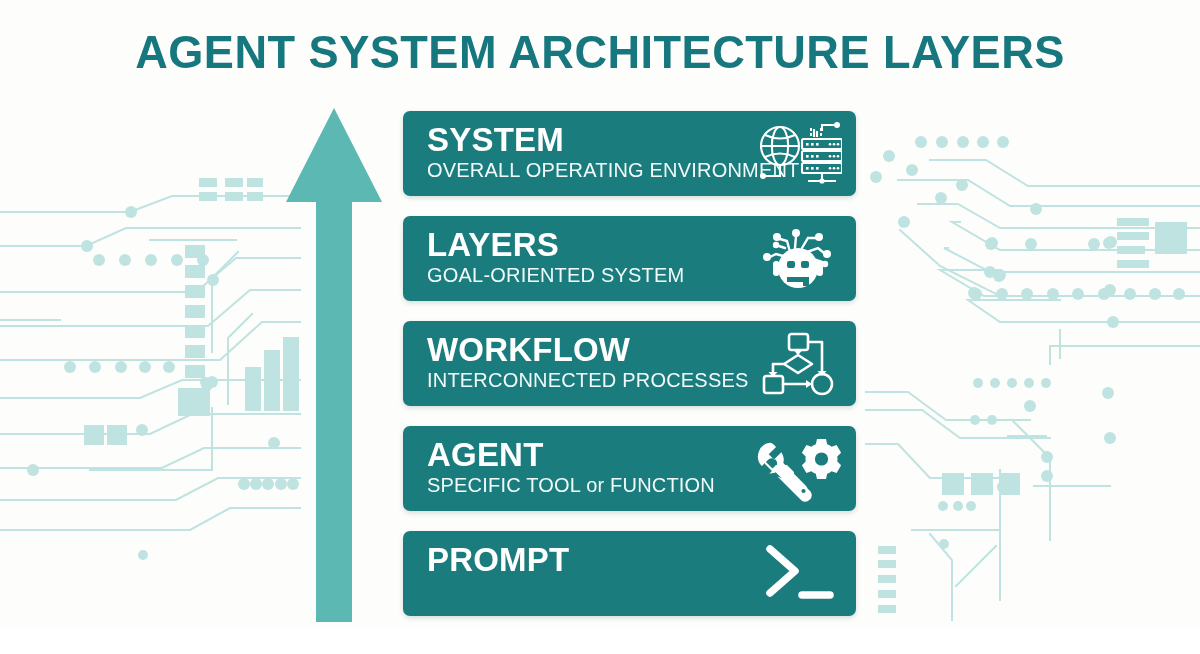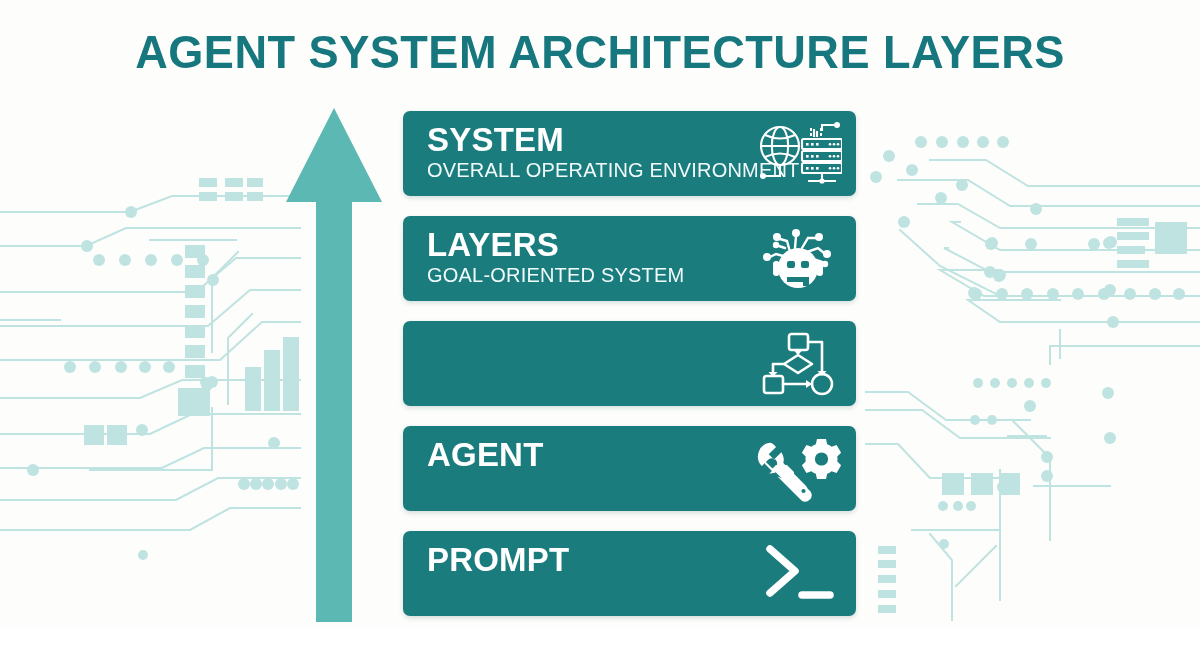--- a/index.html
+++ b/index.html
@@ -379,20 +379,24 @@
           <g fill="#1b7c7e">
             <rect x="33" y="35" width="8" height="7" rx="2"></rect>
             <rect x="47" y="35" width="8" height="7" rx="2"></rect>
             <path d="M33 51 h22 v9 h-6 v-4 h-16 z"></path>
           </g>
         </svg>
       </div>
     </div>
 
     <div class="layer-bar">
+      <div class="layer-text">
+        <div class="layer-title">WORKFLOW</div>
+        <div class="layer-sub">INTERCONNECTED PROCESSES</div>
+      </div>
       <div class="layer-icon">
         <svg viewBox="0 0 88 66" width="88" height="66" xmlns="http://www.w3.org/2000/svg">
           <g stroke="#ffffff" fill="none" stroke-width="2.6" stroke-linecap="round" stroke-linejoin="round">
 
             <rect x="35" y="3" width="19" height="16" rx="2.5"></rect>
 
             <path d="M44 24 L58 33 L44 42 L30 33 Z"></path>
 
             <rect x="10" y="45" width="19" height="17" rx="2.5"></rect>
 
@@ -412,20 +416,21 @@
             <path d="M68 45 l-4.5 -5 h9 z"></path>
             <path d="M58 53 l-6 -4 v8 z"></path>
           </g>
         </svg>
       </div>
     </div>
 
     <div class="layer-bar">
       <div class="layer-text">
         <div class="layer-title">AGENT</div>
+        <div class="layer-sub">SPECIFIC TOOL or FUNCTION</div>
       </div>
       <div class="layer-icon">
         <svg viewBox="0 0 88 66" width="88" height="66" xmlns="http://www.w3.org/2000/svg">
 
           <g fill="#ffffff">
             <path d="M63 3 h9 l1.2 5.2 a14 14 0 0 1 4.4 2.6 l5-1.8 4.5 7.8 -3.8 3.6
                      a14 14 0 0 1 0 5.2 l3.8 3.6 -4.5 7.8 -5 -1.8
                      a14 14 0 0 1 -4.4 2.6 L72 43 h-9 l-1.2 -5.2
                      a14 14 0 0 1 -4.4 -2.6 l-5 1.8 -4.5 -7.8 3.8 -3.6
                      a14 14 0 0 1 0 -5.2 l-3.8 -3.6 4.5 -7.8 5 1.8

